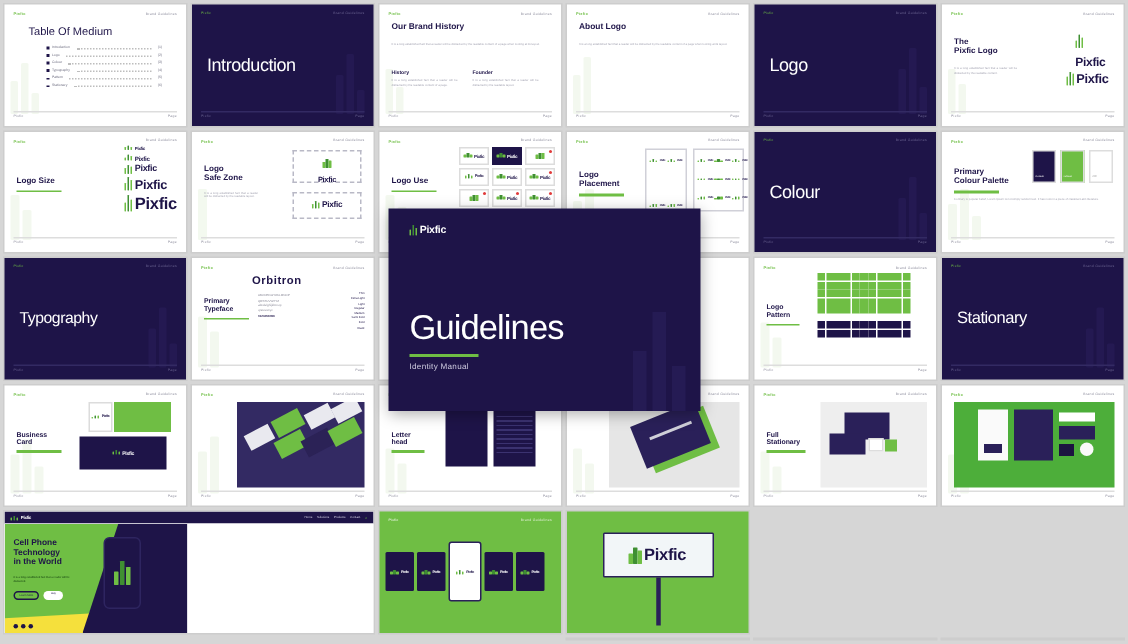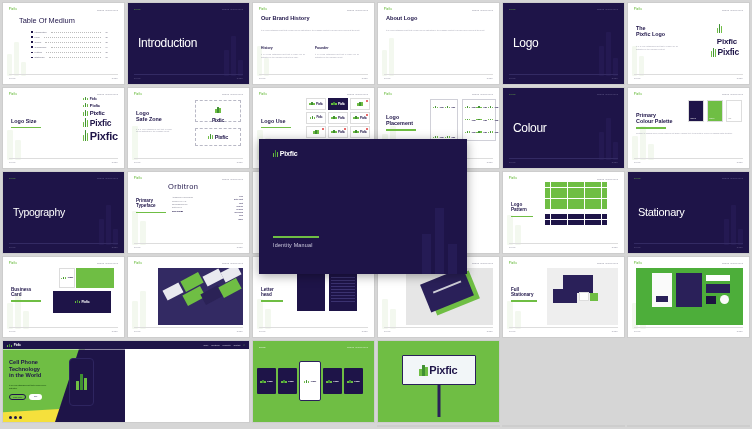--- a/index.html
+++ b/index.html
@@ -669,21 +669,21 @@
 
   <div class="slide">
     <div class="hdr">
         <span class="lmark">Pixfic</span>
         <span>Brand Guidelines</span>
       </div>
     <div class="wm">
         <i style="width:6px;height:34px"></i>
         <i style="width:6px;height:24px"></i>
       </div>
-    <div style="position:absolute;left:40px;top:10px;font-size:7.5px;font-weight:normal;color:#1e1448;letter-spacing:.4px">Orbitron</div>
+    <div style="position:absolute;left:40px;top:10px;font-size:7.5px;font-weight:bold;color:#1e1448;letter-spacing:.4px">Orbitron</div>
     <div class="sec-title" style="top:26px;font-size:4.6px"><span>Primary</span><br><span>Typeface</span><span class="ul"></span></div>
     <div style="position:absolute;left:44px;top:24px;font-size:2px;line-height:3.4px;color:#8b8b99">
       <div>ABCDEFGHIJKLMNOP</div>
       <div>QRSTUVWXYZ</div>
       <div>abcdefghijklmnop</div>
       <div>qrstuvwxyz</div>
       <div style="color:#1e1448;font-weight:bold">0123456789</div>
     </div>
     <div style="position:absolute;right:6px;top:23px;font-size:1.9px;line-height:3.2px;color:#1e1448;text-align:right">
       <div>Thin</div>
@@ -1160,15 +1160,16 @@
       <i style="height:30px"></i>
     </div>
   <span class="logo inv hero-logo">
     <span class="mark" style="height:7px">
         <i></i>
         <i></i>
         <i></i>
       </span>
     <span class="wordmark" style="font-size:7px">Pixfic</span>
   </span>
+  <h2>Guidelines</h2>
   <div class="rule"></div>
   <div class="sub">Identity Manual</div>
 </div>
 
 </body></html>

